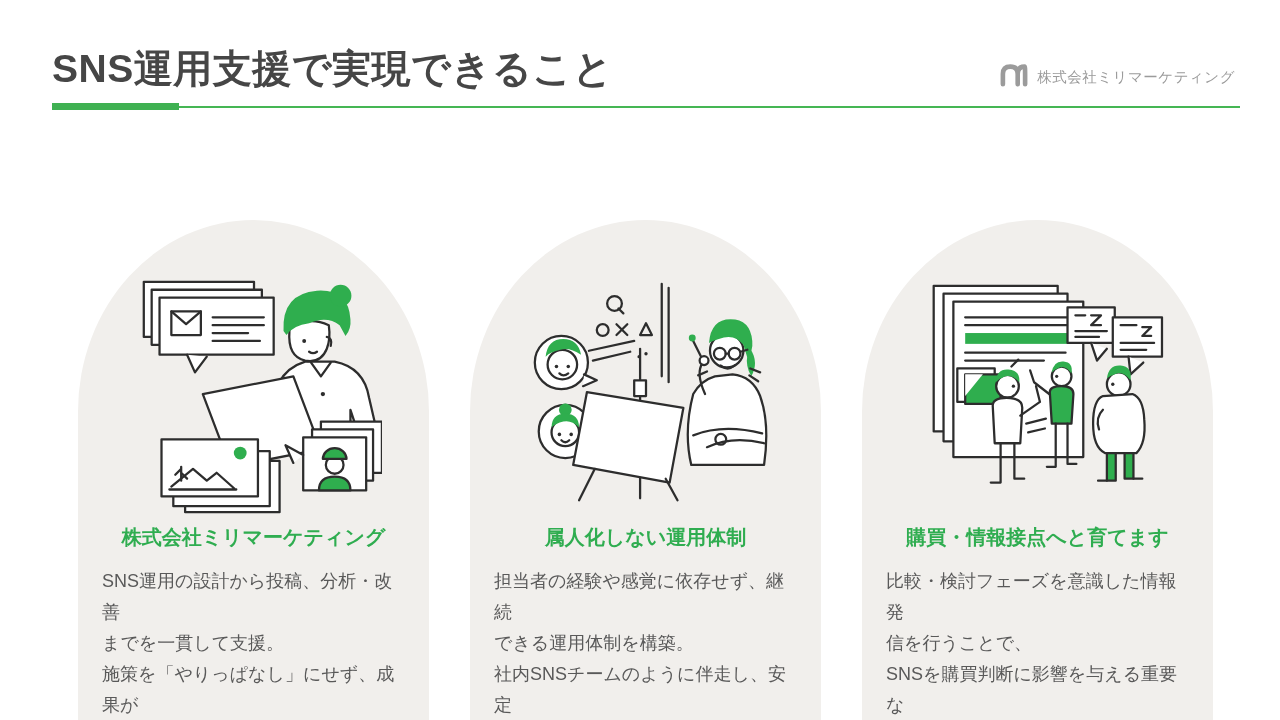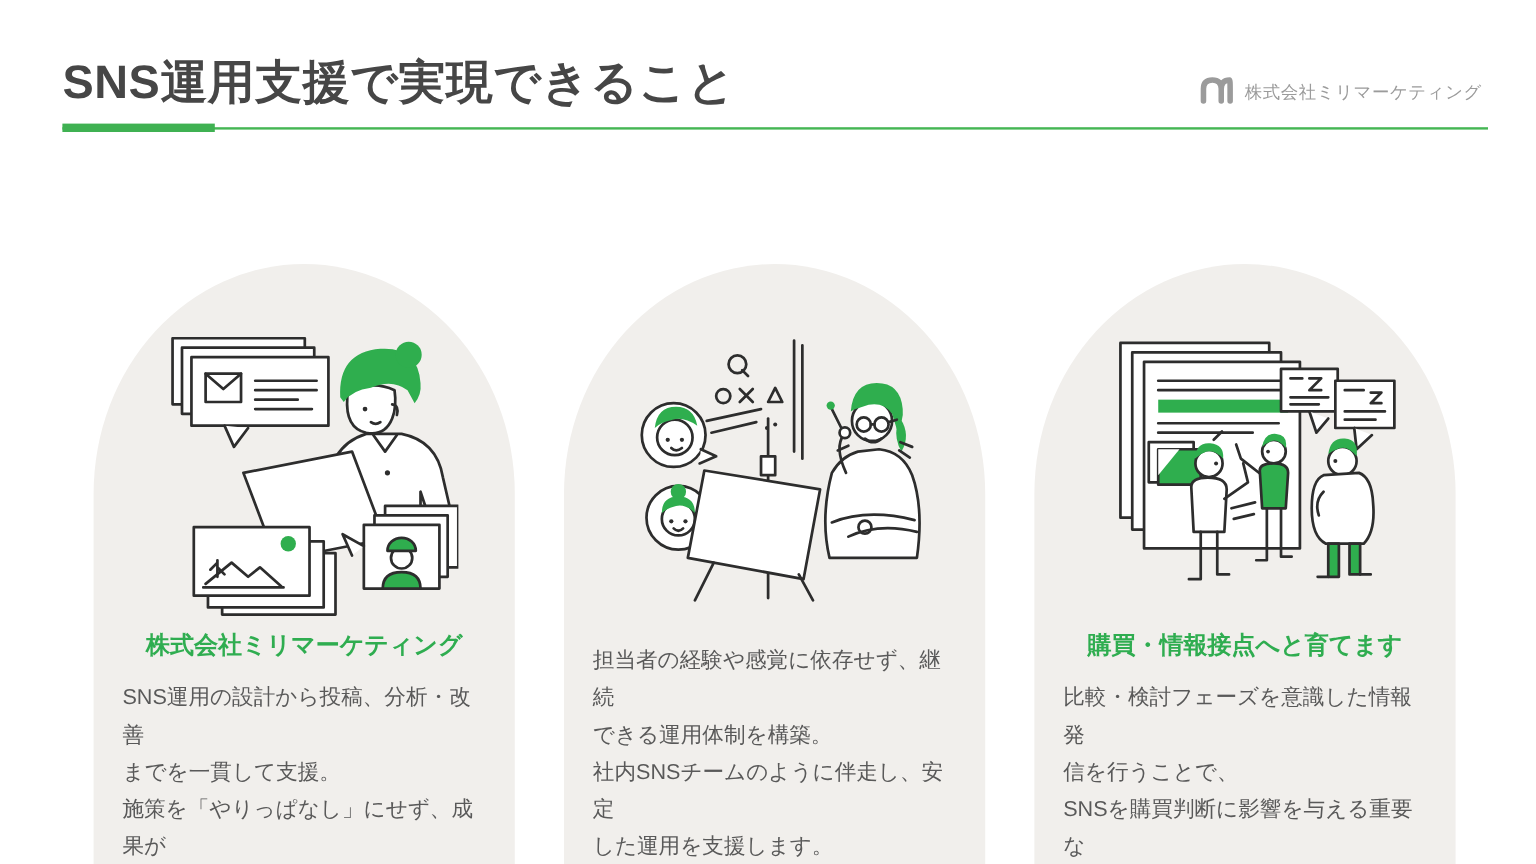--- a/index.html
+++ b/index.html
@@ -172,20 +172,21 @@
           <circle class="sw" cx="212" cy="78" r="17"></circle>
           <path class="g" d="M194 70 Q196 46 216 46 Q236 46 238 68 Q239 78 233 85 L229 72 Q220 60 204 66 Q197 68 194 70 Z"></path>
           <path class="g" d="M236 76 Q245 90 237 104 Q231 94 233 82 Z"></path>
           <circle class="s" cx="205" cy="81" r="6"></circle>
           <circle class="s" cx="220" cy="81" r="6"></circle>
           <path class="s" d="M211 81 h3 M226 79 l7 -2"></path>
           <path class="s" d="M206 93 q7 6 14 0"></path>
           <path class="s" d="M236 96 l10 4 M235 103 l9 6 M192 99 l-9 4"></path>
         </svg>
       </div>
+      <div class="card-heading">属人化しない運用体制</div>
       <div class="card-body">担当者の経験や感覚に依存せず、継続
 できる運用体制を構築。
 社内SNSチームのように伴走し、安定
 した運用を支援します。</div>
     </div>
 
     <div class="card">
       <div class="card-illus">
         <svg viewBox="0 0 260 250">
 

